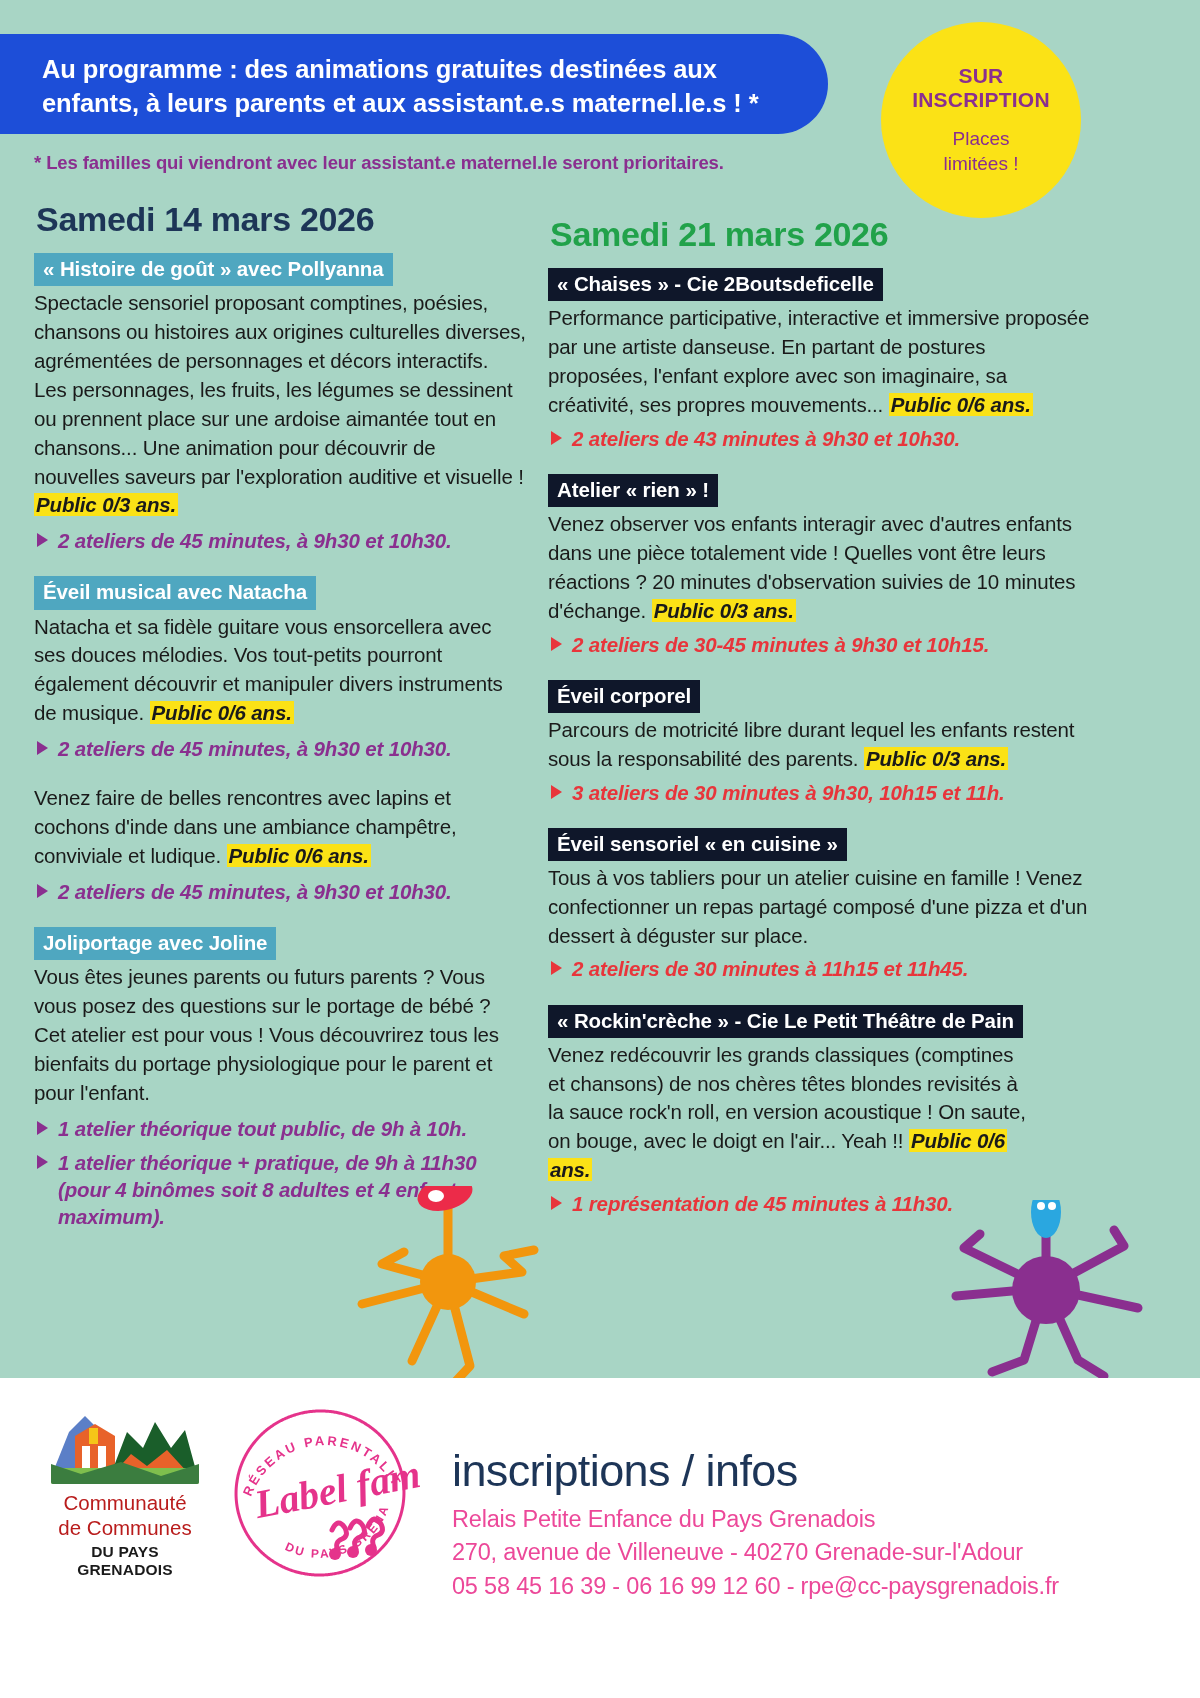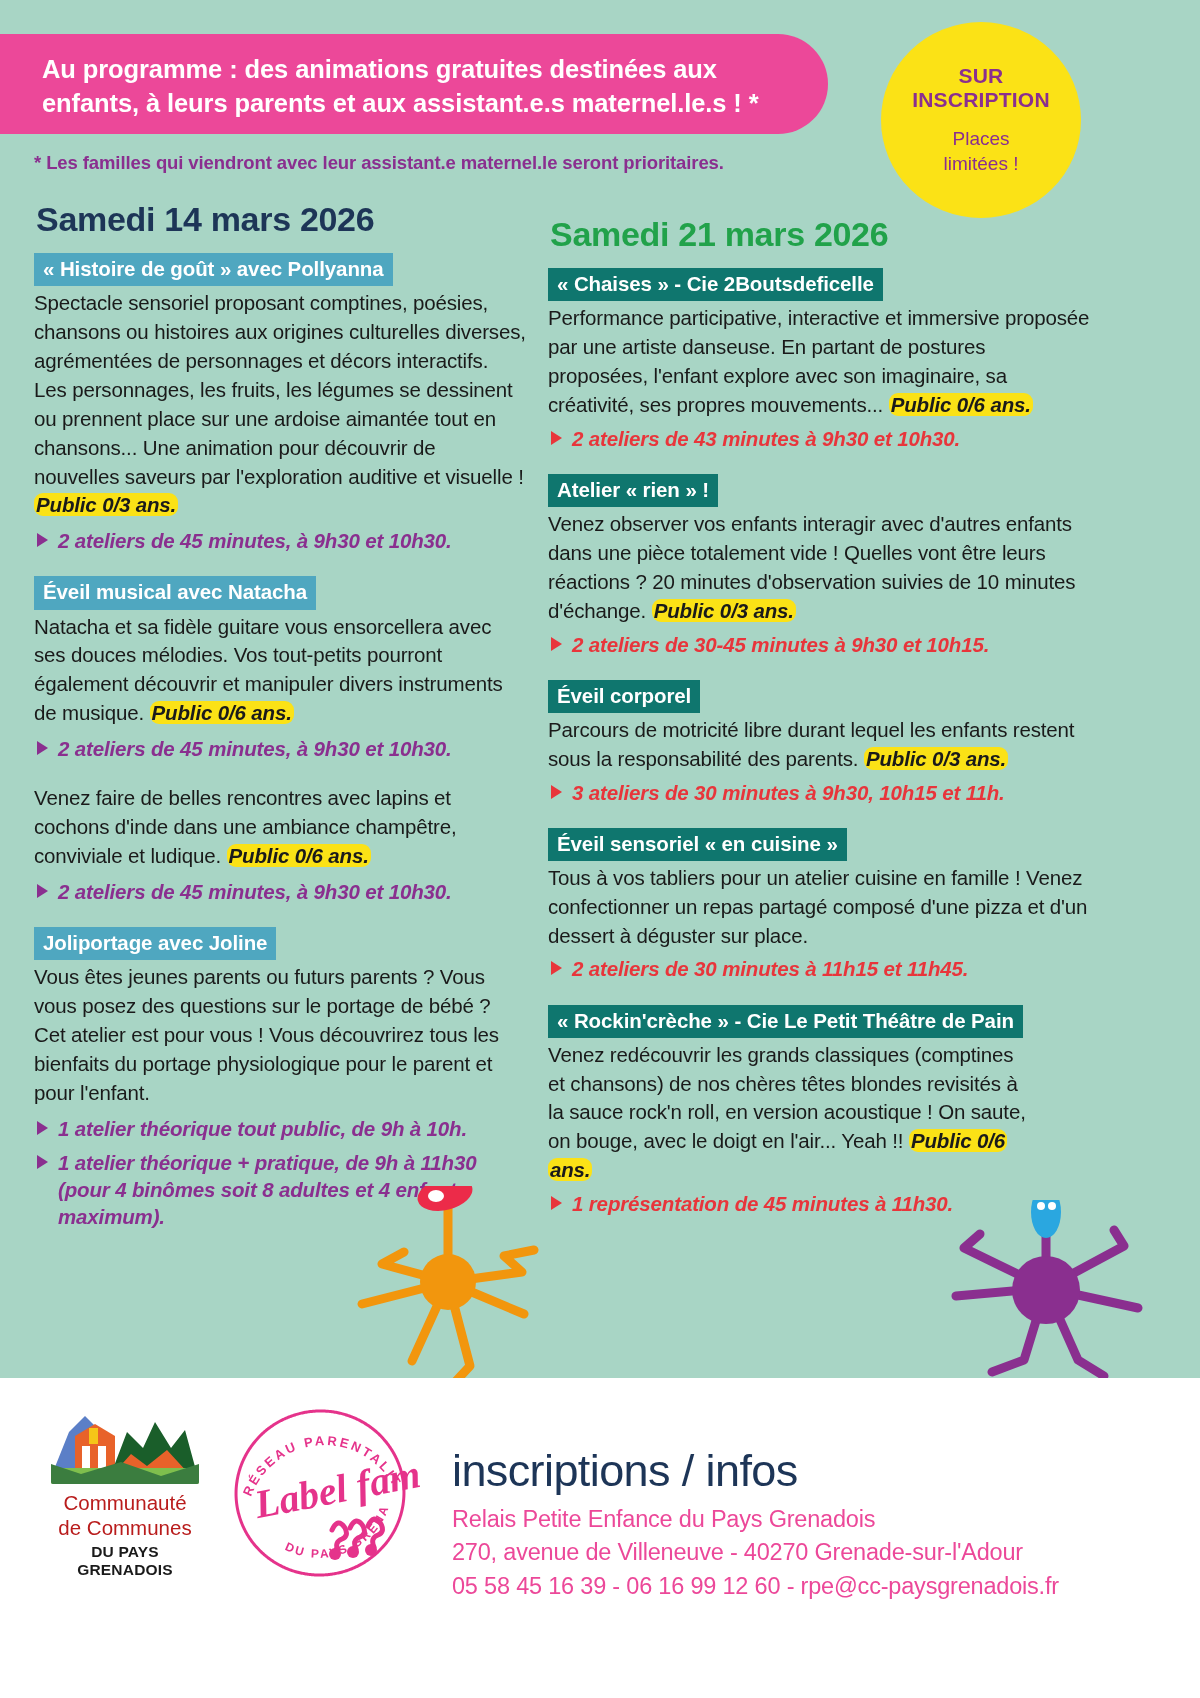--- a/index.html
+++ b/index.html
@@ -34,21 +34,21 @@
     position: absolute;
     left: 0; top: 0;
     width: 1200px;
     height: 200px;
   }
   #headline-banner {
     position: absolute;
     left: 0; top: 34px;
     width: 828px;
     height: 100px;
-    background: #ec4899;
+    background: #1d4ed8;
     border-radius: 0 50px 50px 0;
     padding: 14px 40px 10px 42px;
     display: flex;
     align-items: center;
   }
   #headline-banner .txt {
     color: #ffffff;
     font-size: 25.5px;
     font-weight: bold;
     line-height: 1.34;
@@ -118,35 +118,34 @@
     display: inline-block;
     color: #ffffff;
     font-size: 20.5px;
     font-weight: bold;
     padding: 4px 9px 5px 9px;
     letter-spacing: -0.1px;
     line-height: 1.18;
     margin-bottom: 3px;
   }
   .ev-title.blue { background: #4fa7c0; }
-  .ev-title.green { background: #0f766e; }
+  .ev-title.green { background: #0f172a; }
 
   .ev-body {
     font-size: 20.5px;
     line-height: 1.41;
     color: #1a1a1a;
     letter-spacing: -0.15px;
   }
   .ev-body .hl {
     background: #fbe216;
     font-style: italic;
     font-weight: bold;
     padding: 0 2px;
     box-decoration-break: clone;
-    border-radius: 9px;
     -webkit-box-decoration-break: clone;
   }
 
   .sched {
     font-size: 20.5px;
     font-weight: bold;
     line-height: 1.32;
     letter-spacing: -0.15px;
     margin-top: 5px;
     padding-left: 24px;

